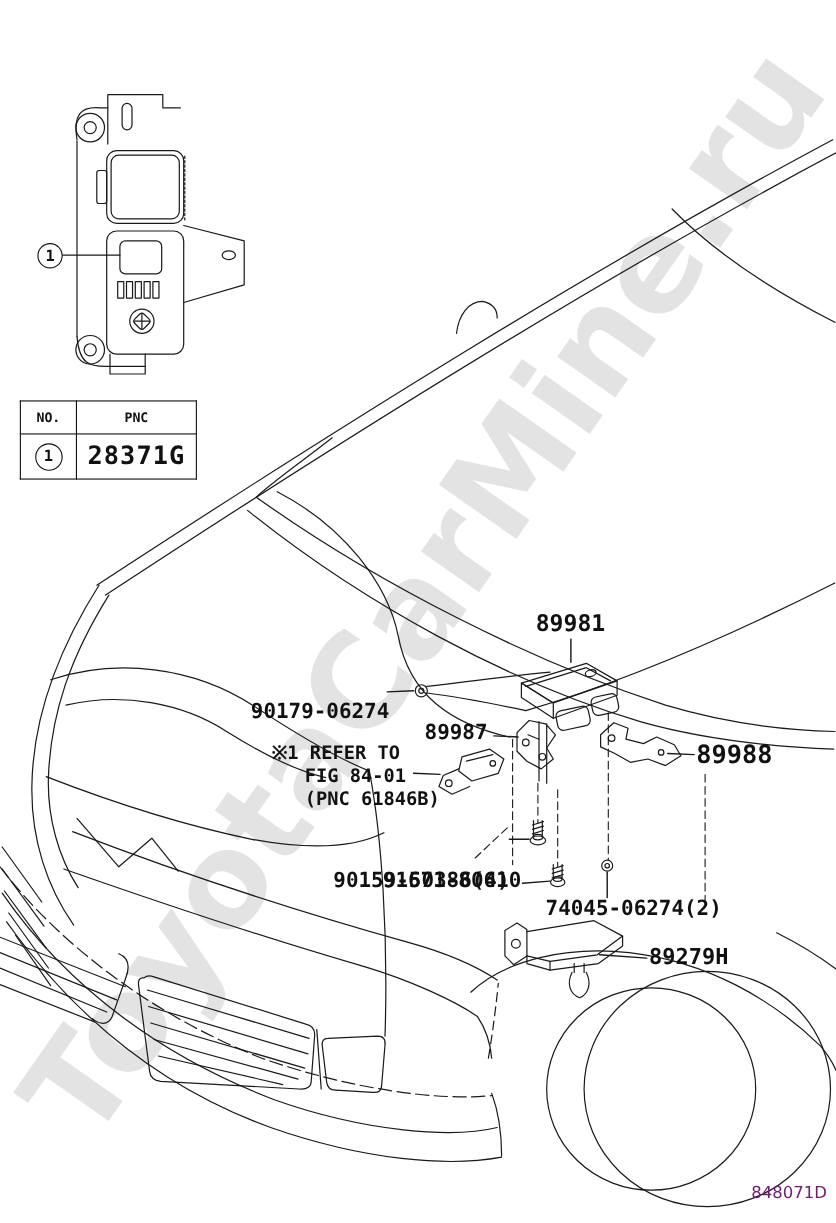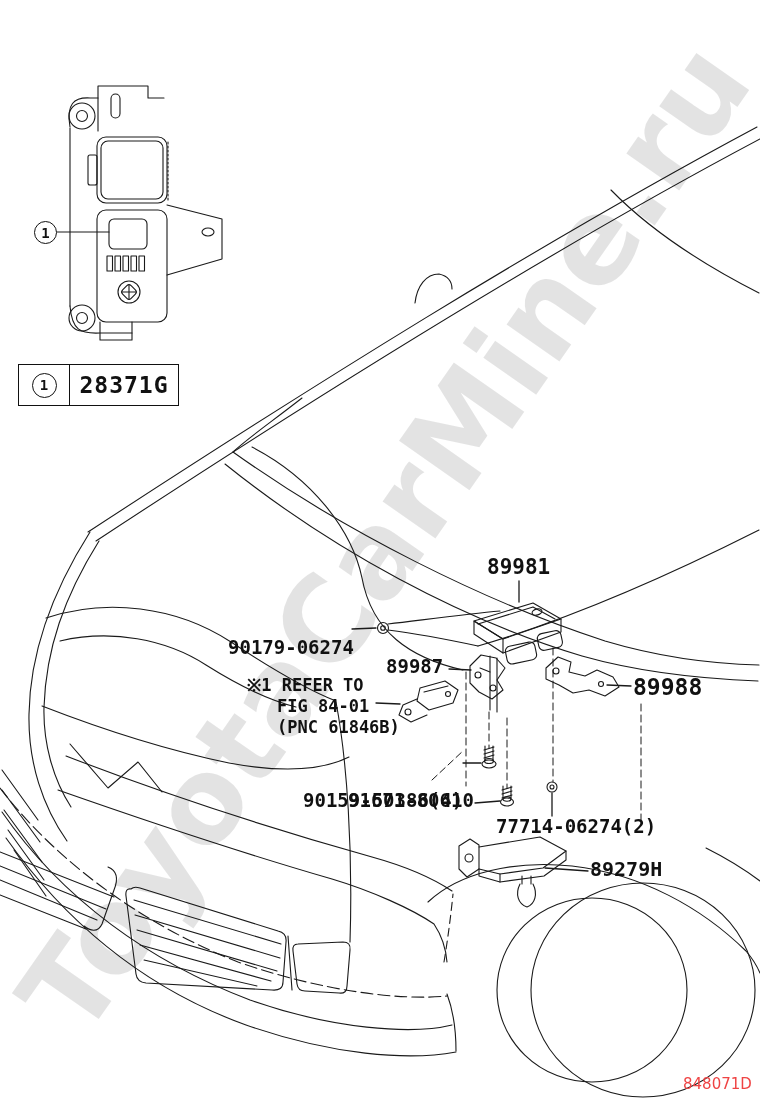--- a/index.html
+++ b/index.html
@@ -36,21 +36,21 @@
   #ptable tr.d td{height:38px;}
   #ptable .pnc-val{font-size:23px;font-weight:bold;letter-spacing:1px;}
   #ptable .tcall{
     display:inline-block;width:23px;height:23px;border:1.4px solid #111;border-radius:50%;
     line-height:23px;font-size:14px;font-weight:bold;
   }
   #note{position:absolute;left:247px;top:675px;z-index:2;font-size:17px;font-weight:bold;line-height:21px;}
   #note .ind{padding-left:30px;}
   #dwgcode{
     position:absolute;left:683px;top:1075px;z-index:2;font-size:15px;font-weight:normal;
-    font-family:"DejaVu Sans","Liberation Sans",sans-serif;color:#ef4444;
+    font-family:"DejaVu Sans","Liberation Sans",sans-serif;color:#701a75;
   }
 </style>
 </head>
 <body>
 
 <div id="stage">
 
   <div id="watermark">ToyotaCarMine.ru</div>
 
   <svg class="lineart" width="760" height="1112" viewBox="0 0 760 1112" fill="none" stroke="#1a1a1a" stroke-width="1.1" stroke-linecap="round" stroke-linejoin="round">
@@ -224,20 +224,24 @@
       <path d="M 588,871 L 545,868"></path>
       <path d="M 631,686 L 607,685"></path>
     </g>
   </svg>
 
 
   <div class="callout" style="left:34px;top:221px;">1</div>
 
   <table id="ptable">
     <tbody>
+        <tr class="h">
+      <td class="c1">NO.</td>
+      <td class="c2">PNC</td>
+    </tr>
     <tr class="d">
       <td class="c1">
         <span class="tcall">1</span>
       </td>
       <td class="c2 pnc-val">28371G</td>
     </tr>
   </tbody>
     </table>
 
   <div class="lbl" style="left:487px;top:556px;font-size:21px;">89981</div>
@@ -251,19 +255,19 @@
   <div id="note">
     <div>※1 REFER TO</div>
     <div class="ind">FIG 84-01</div>
     <div class="ind">(PNC 61846B)</div>
   </div>
 
   <div class="lbl" style="left:303px;top:751px;font-size:19px;margin-top:40px;">90159-50386(4)</div>
 
   <div class="lbl" style="left:348px;top:791px;font-size:19px;">91671-80610</div>
 
-  <div class="lbl" style="left:496px;top:817px;font-size:19px;">77714-06274(2)</div>
+  <div class="lbl" style="left:496px;top:817px;font-size:19px;">74045-06274(2)</div>
 
   <div class="lbl" style="left:590px;top:859px;font-size:20px;">89279H</div>
 
   <div id="dwgcode">848071D</div>
 
 </div>
 
 </body></html>

